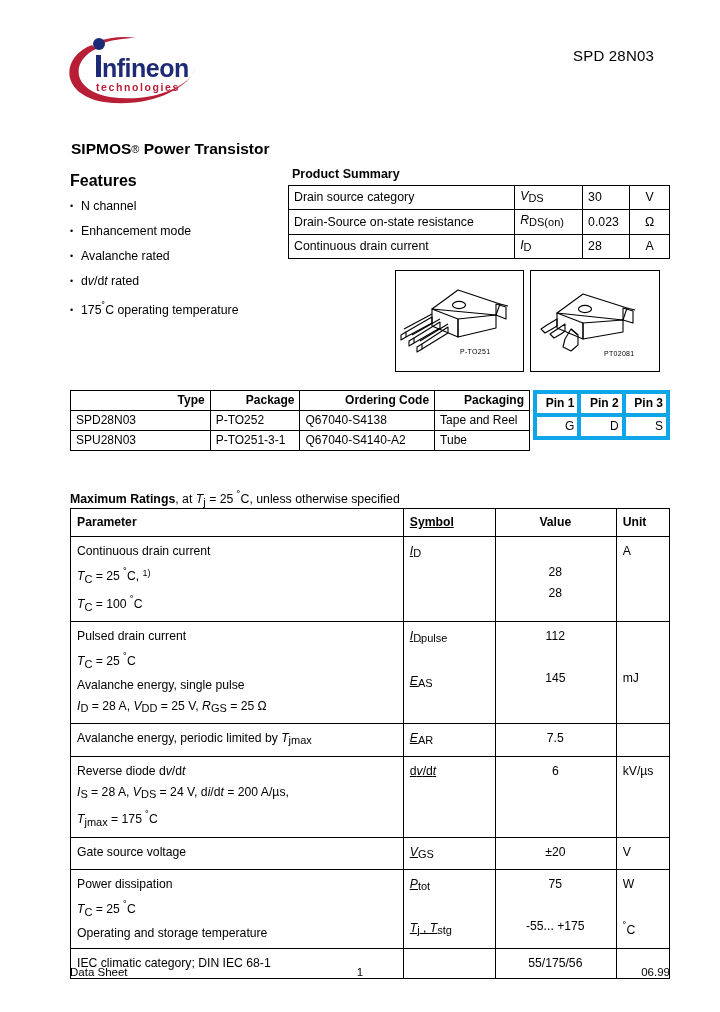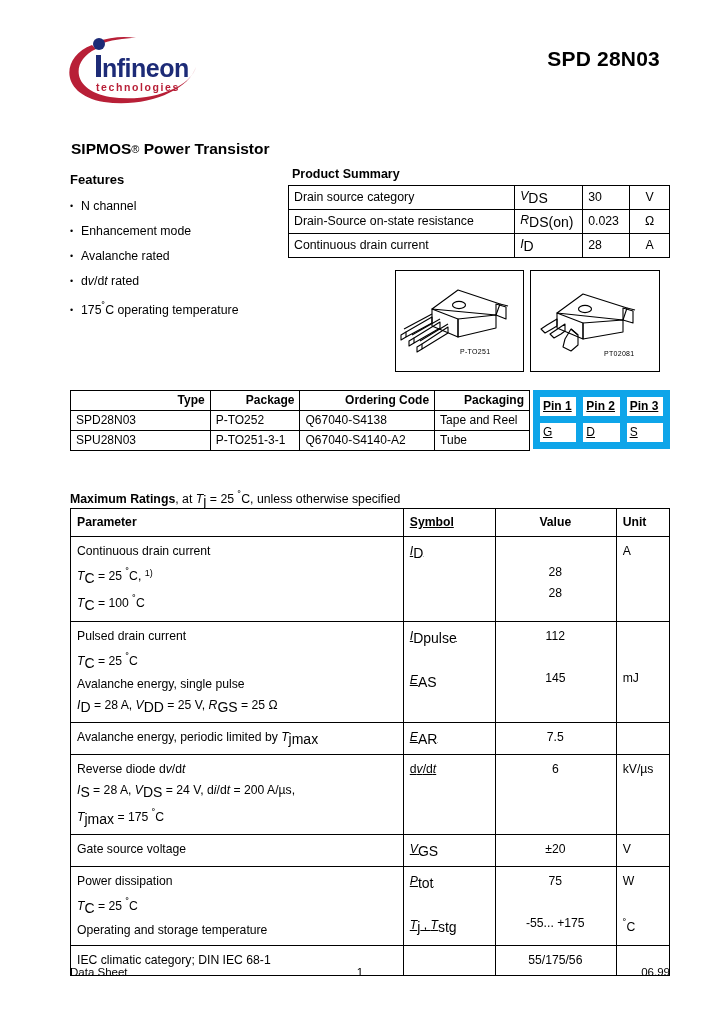--- a/index.html
+++ b/index.html
@@ -11,35 +11,35 @@
     color:#000000;
     position:relative;
     overflow:hidden;
   }
   .page { position:absolute; inset:0; }
 
   
   .logo-wrap { position:absolute; left:62px; top:33px; width:140px; height:72px; }
   .logo-wrap svg { display:block; }
   .part-no {
-    position:absolute; right:60px; top:47px;
-    font-size:21px; font-weight:bold; letter-spacing:.2px;
+    position:absolute; right:66px; top:47px;
+    font-size:15px; font-weight:normal; letter-spacing:.2px;
   }
 
   
   .main-title {
     position:absolute; left:71px; top:140px;
     font-size:15.5px; font-weight:bold;
   }
   .main-title .reg { font-size:11px; font-weight:normal; vertical-align:.08em; }
 
   
   .features-head {
     position:absolute; left:70px; top:172px;
-    font-size:13px; font-weight:bold;
+    font-size:16px; font-weight:bold;
   }
   .features-list {
     position:absolute; left:70px; top:194px; width:215px;
     font-size:12.3px; line-height:25px;
   }
   .features-list .f-item { white-space:nowrap; }
   .features-list .bull { display:inline-block; width:11px; font-size:9px; vertical-align:.12em; }
   i.sym { font-style:italic; }
   .deg { font-size:11px; vertical-align:.38em; letter-spacing:0; }
 
@@ -53,21 +53,21 @@
     width:382px; border-collapse:collapse;
     font-size:12.3px;
   }
   table.ps td {
     border:1px solid #000; padding:2px 5px 3px 5px; height:23px; line-height:16px;
   }
   table.ps td.c-desc  { width:227px; }
   table.ps td.c-sym   { width:68px; }
   table.ps td.c-val   { width:47px; text-align:left; }
   table.ps td.c-unit  { width:40px; text-align:center; }
-  sub { font-size:14px; vertical-align:-.22em; }
+  sub { font-size:11px; vertical-align:-.22em; }
   sup { font-size:9px; vertical-align:.45em; }
 
   
   .pkg-box {
     position:absolute; border:1px solid #000; overflow:hidden; background:#fff;
   }
   #pkg-left  { left:395px; top:270px; width:129px; height:102px; }
   #pkg-right { left:530px; top:270px; width:130px; height:102px; }
   .pkg-box svg { display:block; }
   .pkg-code {
@@ -87,22 +87,22 @@
   table.types .t-type { width:140px; }
   table.types .t-pkg  { width:90px; }
   table.types .t-ord  { width:135px; }
   table.types .t-pack { width:95px; }
 
   table.pins {
     position:absolute; left:533px; top:390px;
     width:137px; border-collapse:collapse; font-size:12px;
   }
   table.pins th, table.pins td {
-    border:7px solid #0ea5e9; height:20px; text-align:left; line-height:15px;
-    font-weight:normal; padding:2px 3px;text-decoration:underline;
+    border:4px solid #0ea5e9; height:20px; text-align:right; line-height:15px;
+    font-weight:normal; padding:2px 3px;
   }
   table.pins th { font-weight:bold; }
 
   
   .mr-head {
     position:absolute; left:70px; top:489px;
     font-size:12.3px;
   }
   .mr-head b { font-weight:bold; }
 

